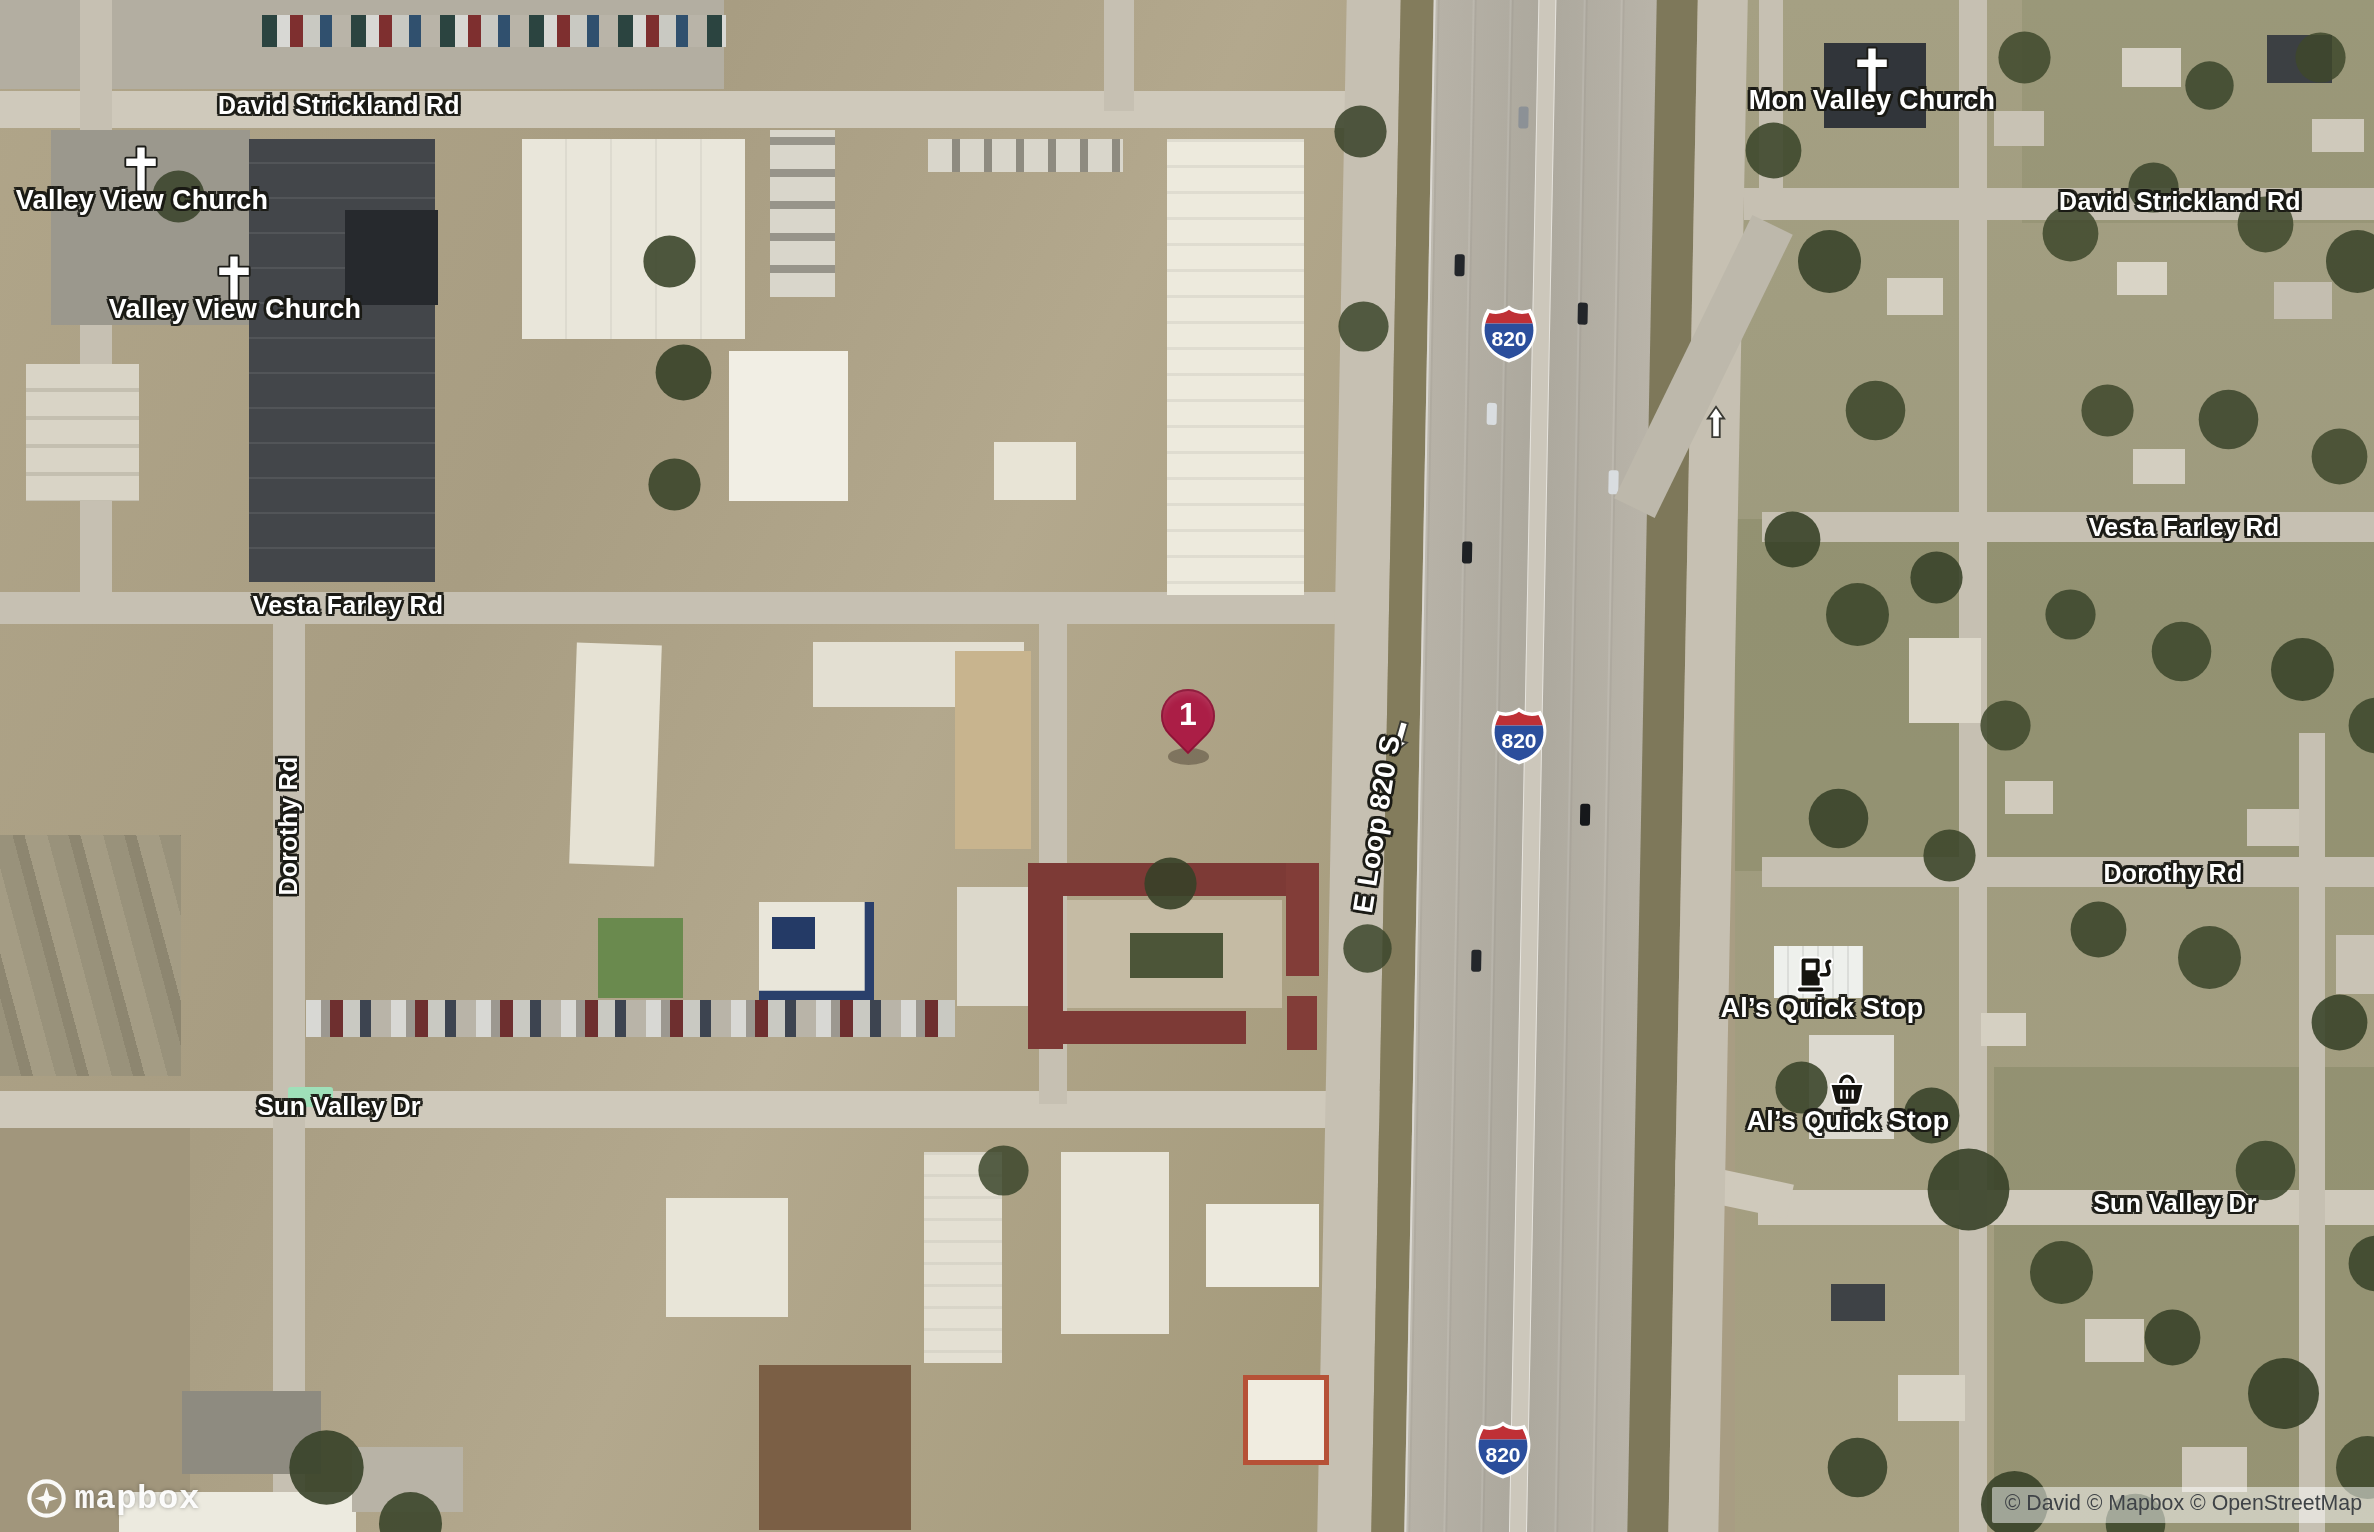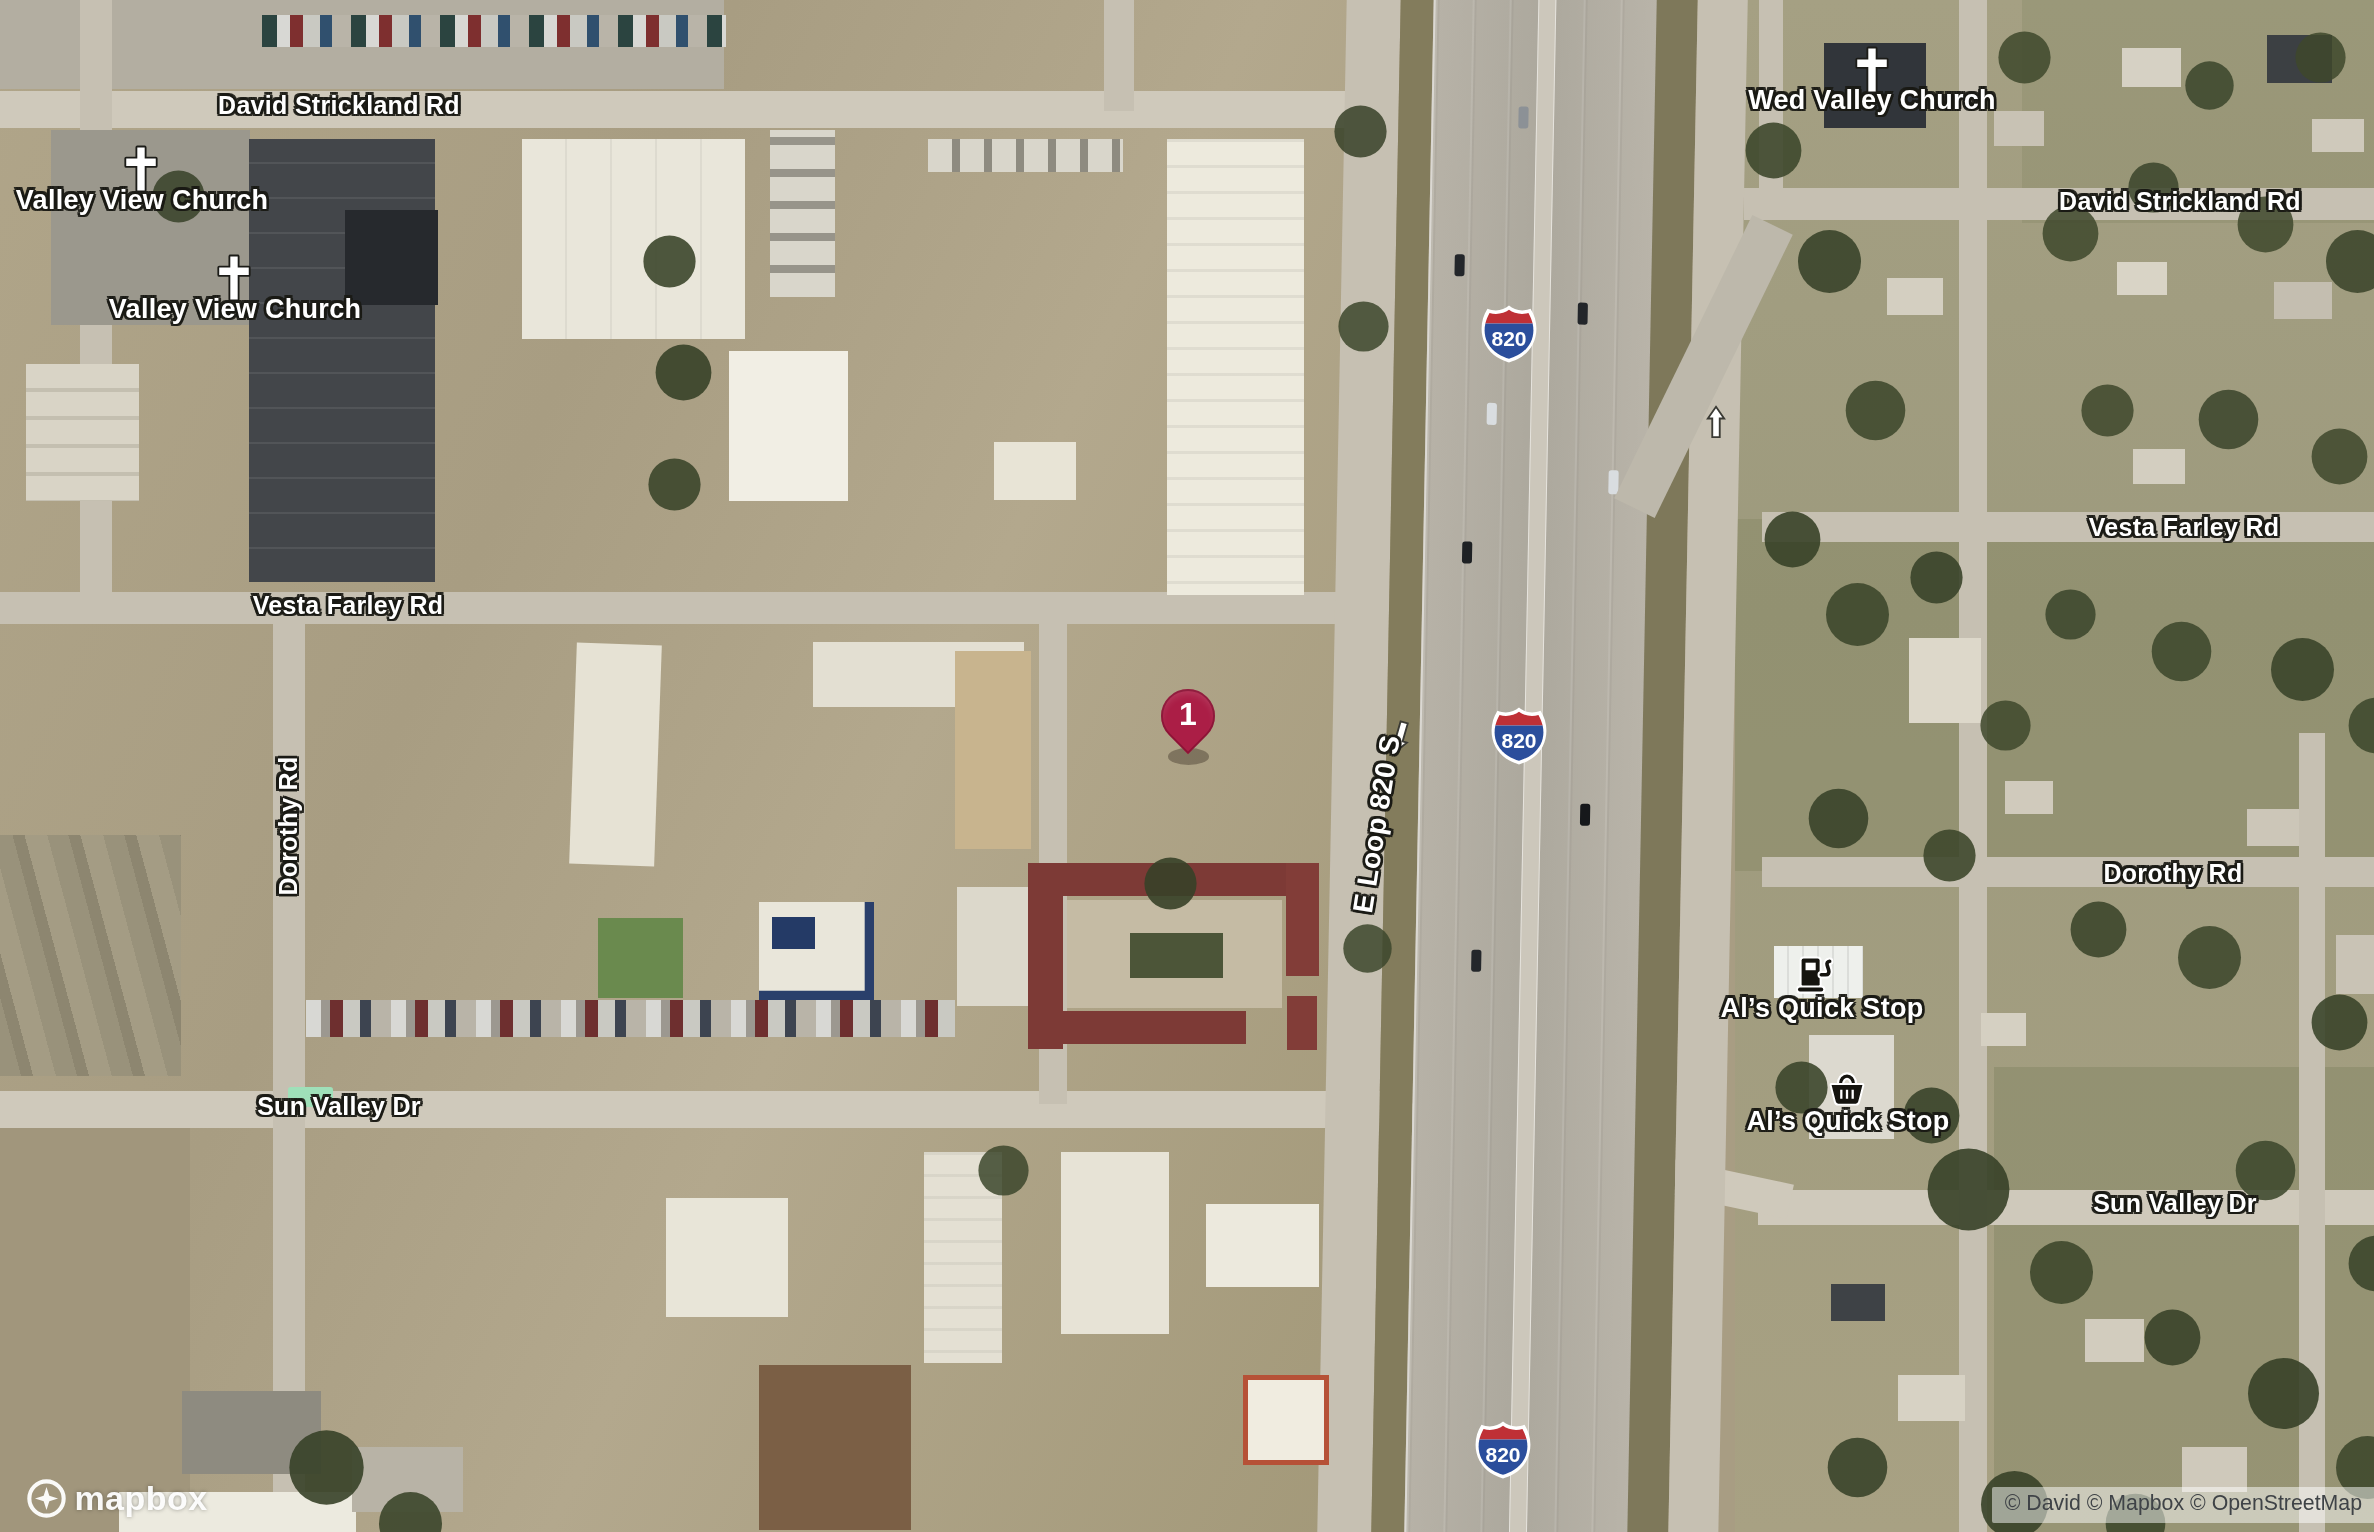--- a/index.html
+++ b/index.html
@@ -45,21 +45,21 @@
         box-shadow:inset 0 0 0 1.9px rgba(110,8,38,.5), inset -3.7px 3.7px 7.4px rgba(255,255,255,.12);}
   #marker .num{position:absolute;left:-27px;top:-72px;width:54px;height:54px;display:flex;
         align-items:center;justify-content:center;color:#fff;font-weight:bold;font-size:32px;}
   
   .shield{position:absolute;z-index:42;width:65px;height:61px;transform:translate(-50%,-50%);}
   
   .oneway{position:absolute;z-index:30;width:28px;height:35px;transform:translate(-50%,-50%);}
   
   #logo{position:absolute;left:26px;bottom:13px;z-index:90;display:flex;align-items:center;gap:7.4px;
         color:rgba(255,255,255,.95);text-shadow:0 0 4.6px rgba(0,0,0,.35);}
-  #logo .word{font-size:34px;font-weight:bold;letter-spacing:0.5px;}
+  #logo .word{font-size:34px;font-weight:bold;letter-spacing:0.5px;font-family:Liberation Mono, monospace;}
   #attrib{position:absolute;right:0;bottom:9.3px;z-index:90;background:rgba(255,255,255,.5);
         color:#3f4347;font-size:21.3px;padding:4.6px 13px 6.5px 13px;border-radius:1.9px 0 0 1.9px;}
 </style>
 </head>
 <body>
 
 <div id="map">
 
   <svg width="0" height="0" style="position:absolute" aria-hidden="true">
     <defs>
@@ -230,21 +230,21 @@
   <div class="lbl poi" style="left:142px;top:200px;">Valley View Church</div>
 
   <svg class="poiicon" style="left:234px;top:278px;" width="37" height="48" viewBox="0 0 30 39">
     <path d="M12 2 h6 v9 h9 v6 h-9 v20 h-6 v-20 h-9 v-6 h9 z" fill="#fff" stroke="#1c1c18" stroke-width="3" paint-order="stroke" stroke-linejoin="round"></path>
   </svg>
   <div class="lbl poi" style="left:235px;top:309px;">Valley View Church</div>
 
   <svg class="poiicon" style="left:1872px;top:70px;" width="37" height="48" viewBox="0 0 30 39">
     <path d="M12 2 h6 v9 h9 v6 h-9 v20 h-6 v-20 h-9 v-6 h9 z" fill="#fff" stroke="#1c1c18" stroke-width="3" paint-order="stroke" stroke-linejoin="round"></path>
   </svg>
-  <div class="lbl poi" style="left:1872px;top:100px;">Wed Valley Church</div>
+  <div class="lbl poi" style="left:1872px;top:100px;">Mon Valley Church</div>
 
   <svg class="poiicon" style="left:1818px;top:974px;" width="43" height="41" viewBox="0 0 26 25">
     <g>
       <rect x="3" y="3" width="11" height="17" rx="1.2" fill="#15140f" stroke="#fff" stroke-width="2.4" paint-order="stroke"></rect>
       <rect x="5.4" y="5.6" width="6.2" height="4.6" fill="#fff"></rect>
       <path d="M2 22 h13" stroke="#fff" stroke-width="5" stroke-linecap="round"></path>
       <path d="M2 22 h13" stroke="#15140f" stroke-width="2.4" stroke-linecap="round"></path>
       <path d="M15 13 h2.6 c1.8 0 2.4-1.2 1.9-2.9 l-.9-3 c-.4-1.3.2-2.2 1.5-2.4" fill="none" stroke="#fff" stroke-width="4.6" stroke-linecap="round"></path>
       <path d="M15 13 h2.6 c1.8 0 2.4-1.2 1.9-2.9 l-.9-3 c-.4-1.3.2-2.2 1.5-2.4" fill="none" stroke="#15140f" stroke-width="2.2" stroke-linecap="round"></path>
     </g>

